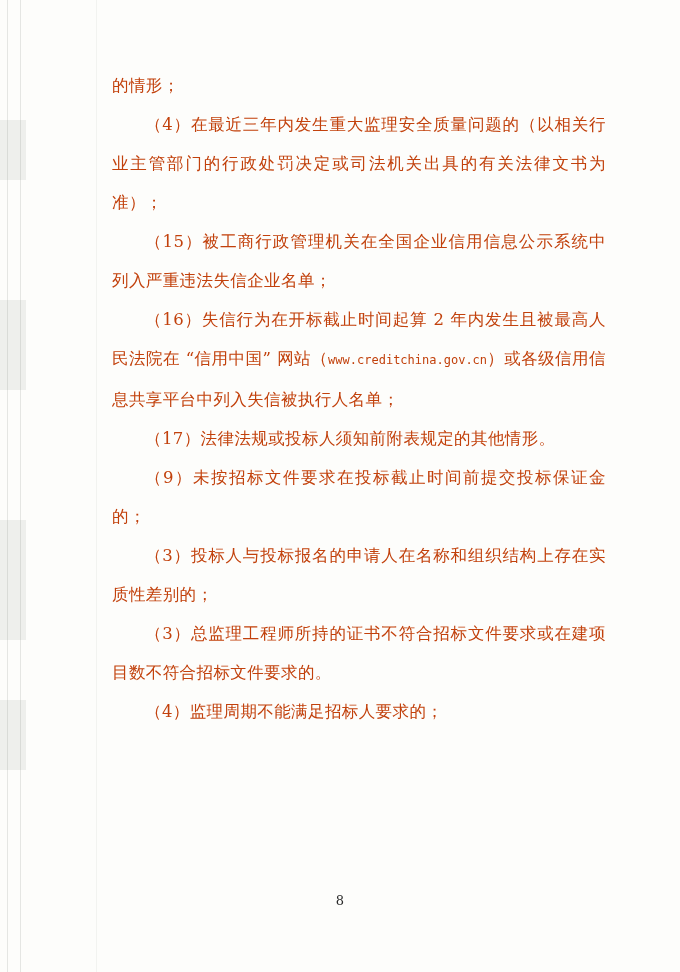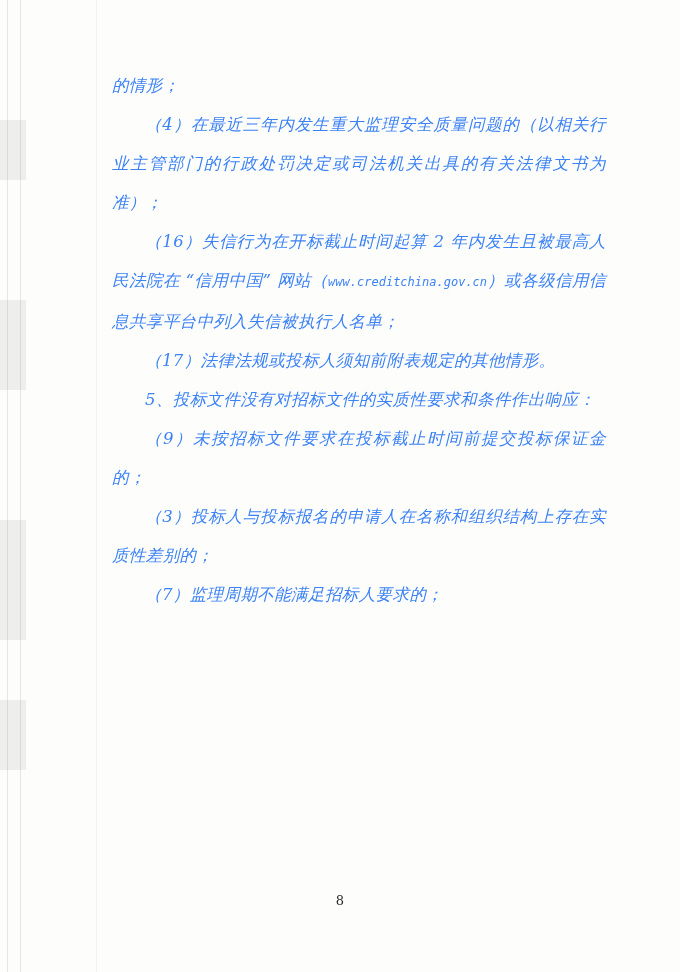--- a/index.html
+++ b/index.html
@@ -47,26 +47,25 @@
     position: absolute;
     left: 112px;
     top: 66px;
     width: 500px;
   }
 
   p.line {
     margin: 0 6px 0 0;
     font-size: 16.5px;
     line-height: 39px;
-    color: #3b82f6;
+    color: #c2410c;
     letter-spacing: 0.4px;
     text-align: justify;
     font-family: "DejaVu Serif", serif;
     white-space: pre-wrap;
-    font-style: italic;
   }
   p.indent {
     text-indent: 33px;
   }
   .latin {
     font-family: "DejaVu Sans Mono", monospace;
     font-size: 12px;
     letter-spacing: 0;
   }
 
@@ -89,22 +88,23 @@
   <div class="scan-line l2"></div>
   <div class="scan-line l3"></div>
   <div class="scan-smudge smudge-a"></div>
   <div class="scan-smudge smudge-b"></div>
   <div class="scan-smudge smudge-c"></div>
   <div class="scan-smudge smudge-d"></div>
 
   <div class="content">
     <p class="line">的情形；</p>
     <p class="line indent">（4）在最近三年内发生重大监理安全质量问题的（以相关行业主管部门的行政处罚决定或司法机关出具的有关法律文书为准）；</p>
+    <p class="line indent">（15）被工商行政管理机关在全国企业信用信息公示系统中列入严重违法失信企业名单；</p>
     <p class="line indent"><span>（16）失信行为在开标截止时间起算 2 年内发生且被最高人民法院在 “信用中国” 网站（</span><span class="latin">www.creditchina.gov.cn</span><span>）或各级信用信息共享平台中列入失信被执行人名单；</span></p>
     <p class="line indent">（17）法律法规或投标人须知前附表规定的其他情形。</p>
-    <p class="line indent">5、投标文件没有对招标文件的实质性要求和条件作出响应：</p>
     <p class="line indent">（9）未按招标文件要求在投标截止时间前提交投标保证金的；</p>
     <p class="line indent">（3）投标人与投标报名的申请人在名称和组织结构上存在实质性差别的；</p>
-    <p class="line indent">（7）监理周期不能满足招标人要求的；</p>
+    <p class="line indent">（3）总监理工程师所持的证书不符合招标文件要求或在建项目数不符合招标文件要求的。</p>
+    <p class="line indent">（4）监理周期不能满足招标人要求的；</p>
   </div>
 
   <div class="page-number">8</div>
 </div>
 
 </body></html>

